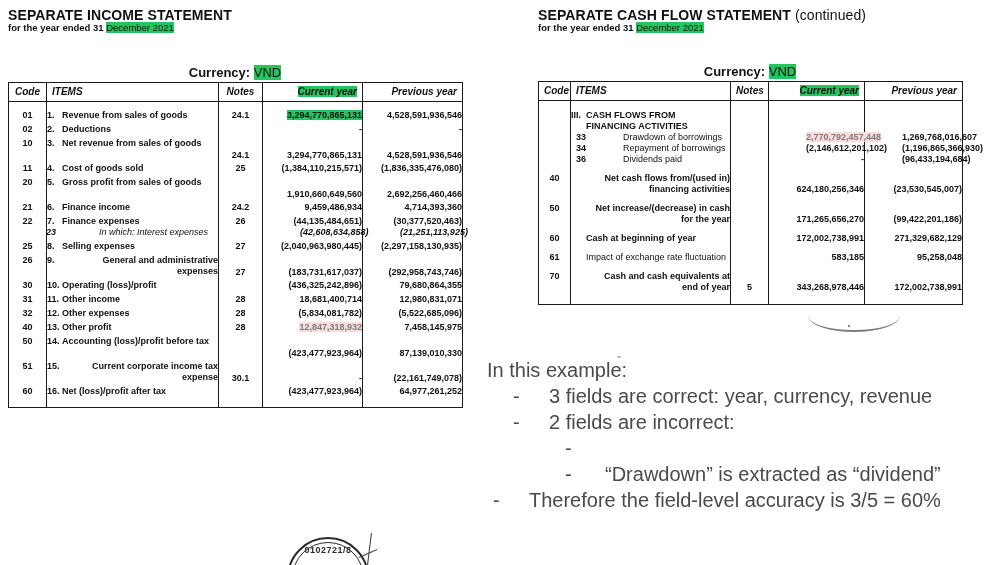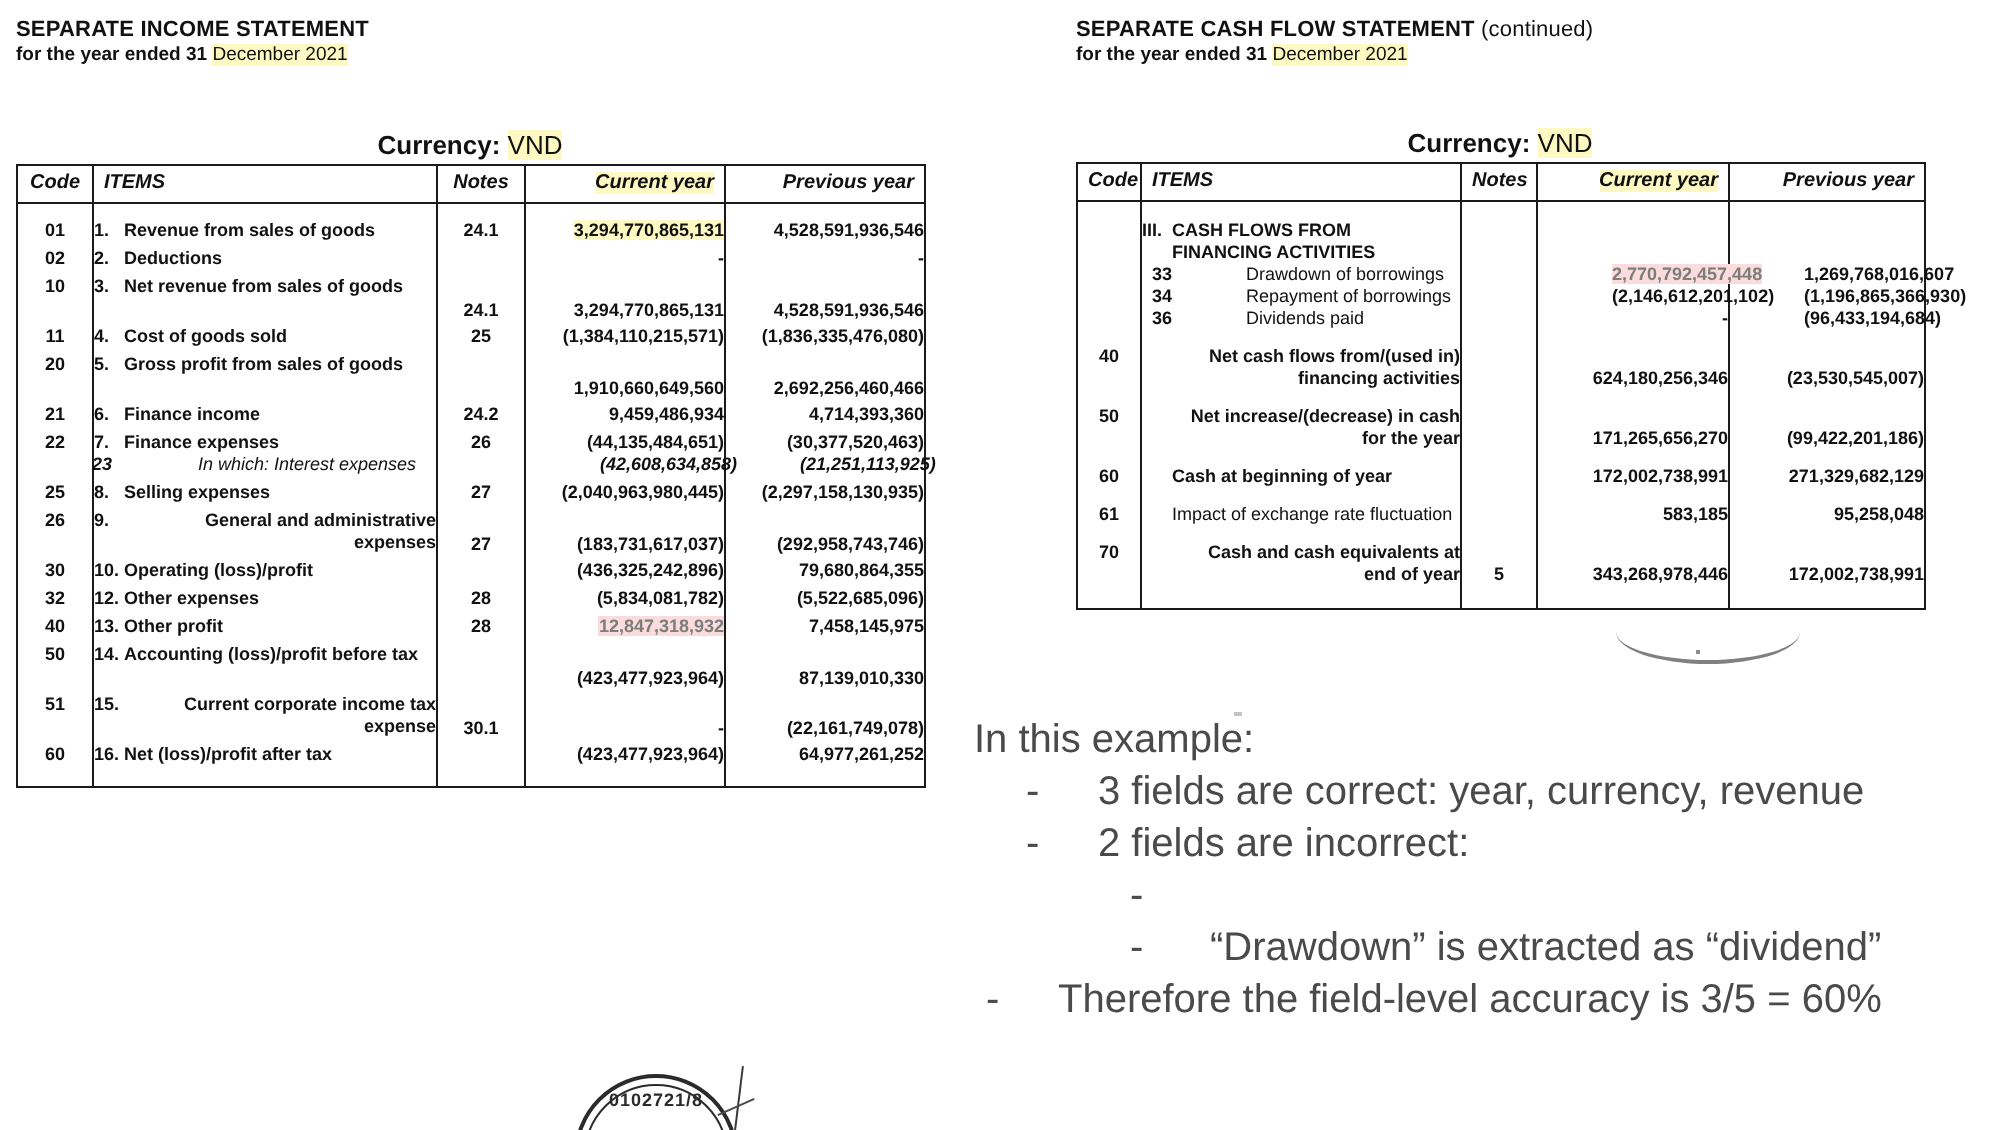--- a/index.html
+++ b/index.html
@@ -9,21 +9,21 @@
     font-family:"Liberation Sans", sans-serif;
     color:#111;
     overflow:hidden;
     position:relative;
   }
 
   
   .panel{position:absolute;}
 
   .doc-title{
-    font-size:11px;
+    font-size:14px;
     font-weight:bold;
     letter-spacing:.1px;
     line-height:11.5px;
     color:#111;
     white-space:nowrap;
   }
   .doc-title .muted{font-weight:normal;}
   .doc-sub{
     font-size:9.5px;
     font-weight:bold;
@@ -34,21 +34,21 @@
 
   .currency-line{
     font-size:13px;
     font-weight:bold;
     text-align:center;
     white-space:nowrap;
   }
   .currency-line .cur-val{font-weight:normal;}
 
   
-  .hl-green{background:#fef9c3;}
+  .hl-green{background:#22c55e;}
   .hl-pink{background:#fadcdc;}
   .faded{color:#7d7d7d;}
 
   
   table.fin{
     border-collapse:collapse;
     table-layout:fixed;
     font-size:9px;
     border:1.6px solid #1a1a1a;
     background:#fff;
@@ -302,20 +302,32 @@
             <div class="itm">
               <span class="n">10.</span>
               <span class="t">Operating (loss)/profit</span>
             </div>
           </td>
       <td class="c-notes"></td>
       <td class="c-num">(436,325,242,896)</td>
       <td class="c-num">79,680,864,355</td>
     </tr>
 
+    <tr class="pad-sm">
+      <td class="c-code">31</td>
+      <td class="c-items">
+            <div class="itm">
+              <span class="n">11.</span>
+              <span class="t">Other income</span>
+            </div>
+          </td>
+      <td class="c-notes">28</td>
+      <td class="c-num">18,681,400,714</td>
+      <td class="c-num">12,980,831,071</td>
+    </tr>
 
     <tr class="pad-sm">
       <td class="c-code">32</td>
       <td class="c-items">
             <div class="itm">
               <span class="n">12.</span>
               <span class="t">Other expenses</span>
             </div>
           </td>
       <td class="c-notes">28</td>

